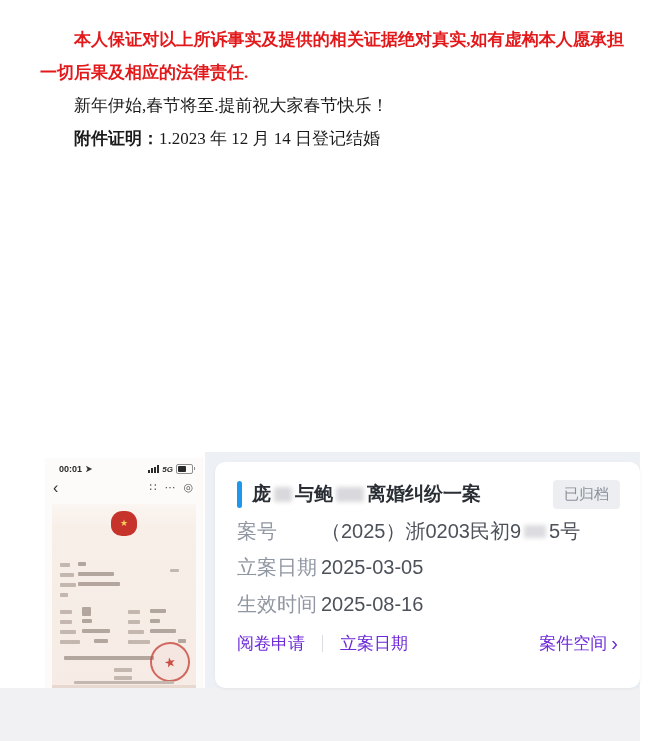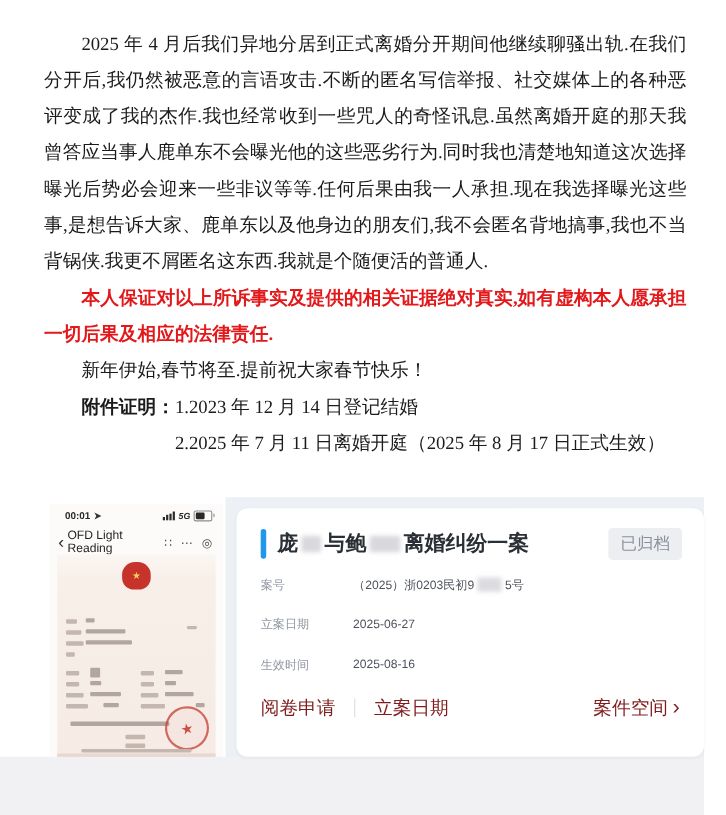--- a/index.html
+++ b/index.html
@@ -50,41 +50,39 @@
         border-radius:10px;font-family:"Liberation Sans",sans-serif;
         box-shadow:0 1px 3px rgba(120,130,150,.10);}
   .card-head{display:flex;align-items:center;margin:17px 20px 4px 22px;height:30px;}
   .accent{width:5px;height:27px;background:#1e97ec;border-radius:2.5px;margin-right:10px;flex:0 0 5px;}
   .c-title{font-size:19px;font-weight:700;color:#2a2e35;display:flex;align-items:center;white-space:nowrap;}
   .chip{display:inline-block;height:15px;background:#d9d9dd;filter:blur(2px);border-radius:2px;margin:0 3px;}
   .chip.w1{width:18px;}
   .chip.w2{width:28px;}
   .badge{margin-left:auto;background:#eceef1;color:#8a909b;font-size:15px;padding:5px 11px;border-radius:4px;white-space:nowrap;}
   .rows{margin:2px 22px 0;}
-  .row{display:flex;align-items:center;height:36.5px;font-size:11px;}
+  .row{display:flex;align-items:center;height:36.5px;font-size:20px;}
   .r-label{flex:0 0 84px;color:#9097a2;}
   .r-value{color:#4c515a;display:flex;align-items:center;white-space:nowrap;}
   .vchip{display:inline-block;width:22px;height:13px;background:#dcdce0;filter:blur(2px);margin:0 3px;}
-  .card-foot{display:flex;align-items:center;margin:9px 22px 0;font-size:17px;color:#7f1d1d;}
+  .card-foot{display:flex;align-items:center;margin:9px 22px 0;font-size:17px;color:#6d28d9;}
   .f-link{cursor:pointer;white-space:nowrap;}
   .f-div{width:1px;height:17px;background:#d9dde3;margin:0 17px;}
   .f-right{margin-left:auto;display:flex;align-items:center;cursor:pointer;}
   .chev{font-size:20px;margin-left:4px;line-height:1;}
 </style>
 </head>
 <body>
 
 <div class="page">
 
   <div class="doc">
-    <p>2025 年 4 月后我们异地分居到正式离婚分开期间他继续聊骚出轨.在我们分开后,我仍然被恶意的言语攻击.不断的匿名写信举报、社交媒体上的各种恶评变成了我的杰作.我也经常收到一些咒人的奇怪讯息.虽然离婚开庭的那天我曾答应当事人鹿单东不会曝光他的这些恶劣行为.同时我也清楚地知道这次选择曝光后势必会迎来一些非议等等.任何后果由我一人承担.现在我选择曝光这些事,是想告诉大家、鹿单东以及他身边的朋友们,我不会匿名背地搞事,我也不当背锅侠.我更不屑匿名这东西.我就是个随便活的普通人.</p>
     <p class="red">本人保证对以上所诉事实及提供的相关证据绝对真实,如有虚构本人愿承担一切后果及相应的法律责任.</p>
     <p>新年伊始,春节将至.提前祝大家春节快乐！</p>
     <p class="attach1"><span class="attach-label">附件证明：</span><span>1.2023 年 12 月 14 日登记结婚</span></p>
-    <p class="attach2">2.2025 年 7 月 11 日离婚开庭（2025 年 8 月 17 日正式生效）</p>
   </div>
 
   <div class="evidence">
     <div class="panel-bg"></div>
     <div class="bottom-strip"></div>
 
     <div class="phone">
       <div class="p-status">
         <span>00:01</span>
         <span style="margin-left:3px;display:inline-flex;">
@@ -98,21 +96,20 @@
               <i style="height:5px"></i>
               <i style="height:6px"></i>
               <i style="height:8px"></i>
           </span>
           <span class="net">5G</span>
           <span class="batt"></span>
         </span>
       </div>
       <div class="p-nav">
         <span class="back">‹</span>
-        <span>OFD Light Reading</span>
         <span class="nav-icons">
           <span>∷</span>
           <span>⋯</span>
           <span>◎</span>
         </span>
       </div>
 
       <div class="cert">
         <div class="emblem">★</div>
 
@@ -167,21 +164,21 @@
         <div class="row">
           <span class="r-label">案号</span>
           <span class="r-value">
               <span>（2025）浙0203民初9</span>
               <span class="vchip"></span>
               <span>5号</span>
             </span>
         </div>
         <div class="row">
           <span class="r-label">立案日期</span>
-          <span class="r-value">2025-06-27</span>
+          <span class="r-value">2025-03-05</span>
         </div>
         <div class="row">
           <span class="r-label">生效时间</span>
           <span class="r-value">2025-08-16</span>
         </div>
       </div>
       <div class="card-foot">
         <span class="f-link">阅卷申请</span>
         <span class="f-div"></span>
         <span class="f-link">立案日期</span>

